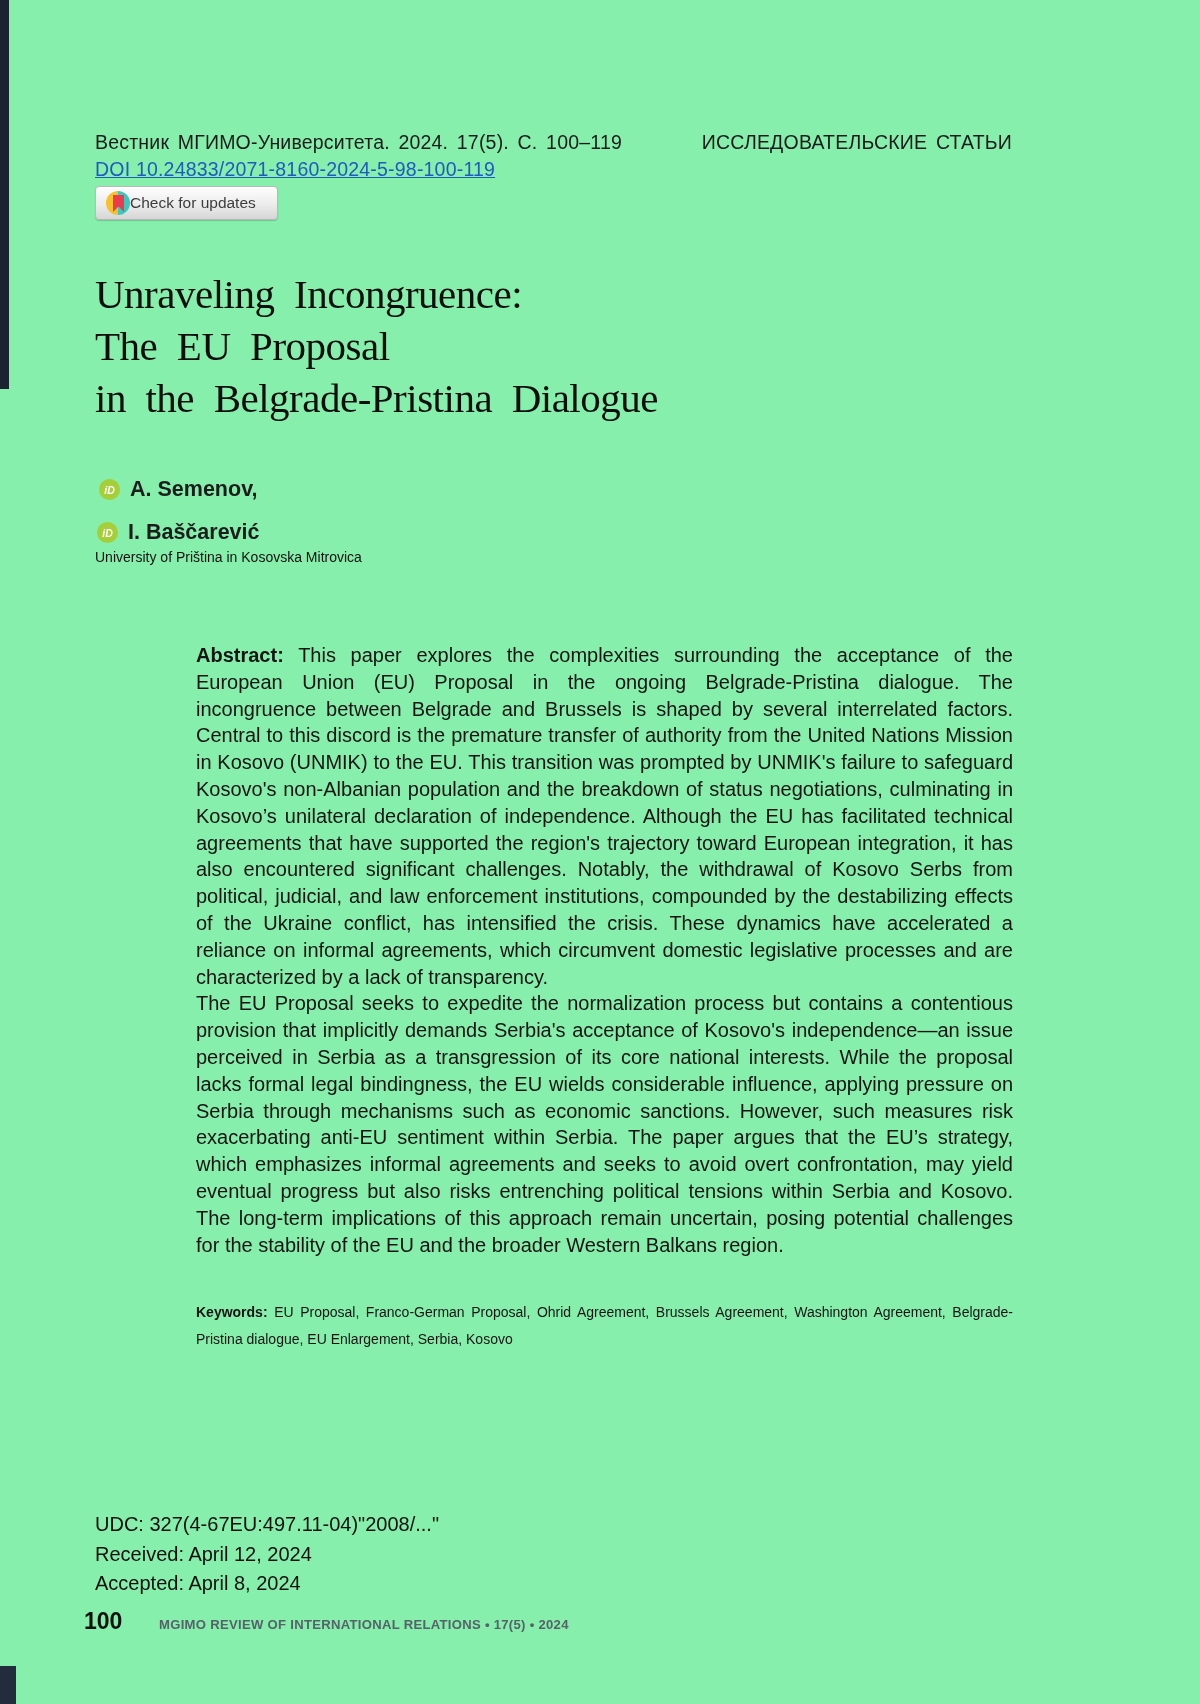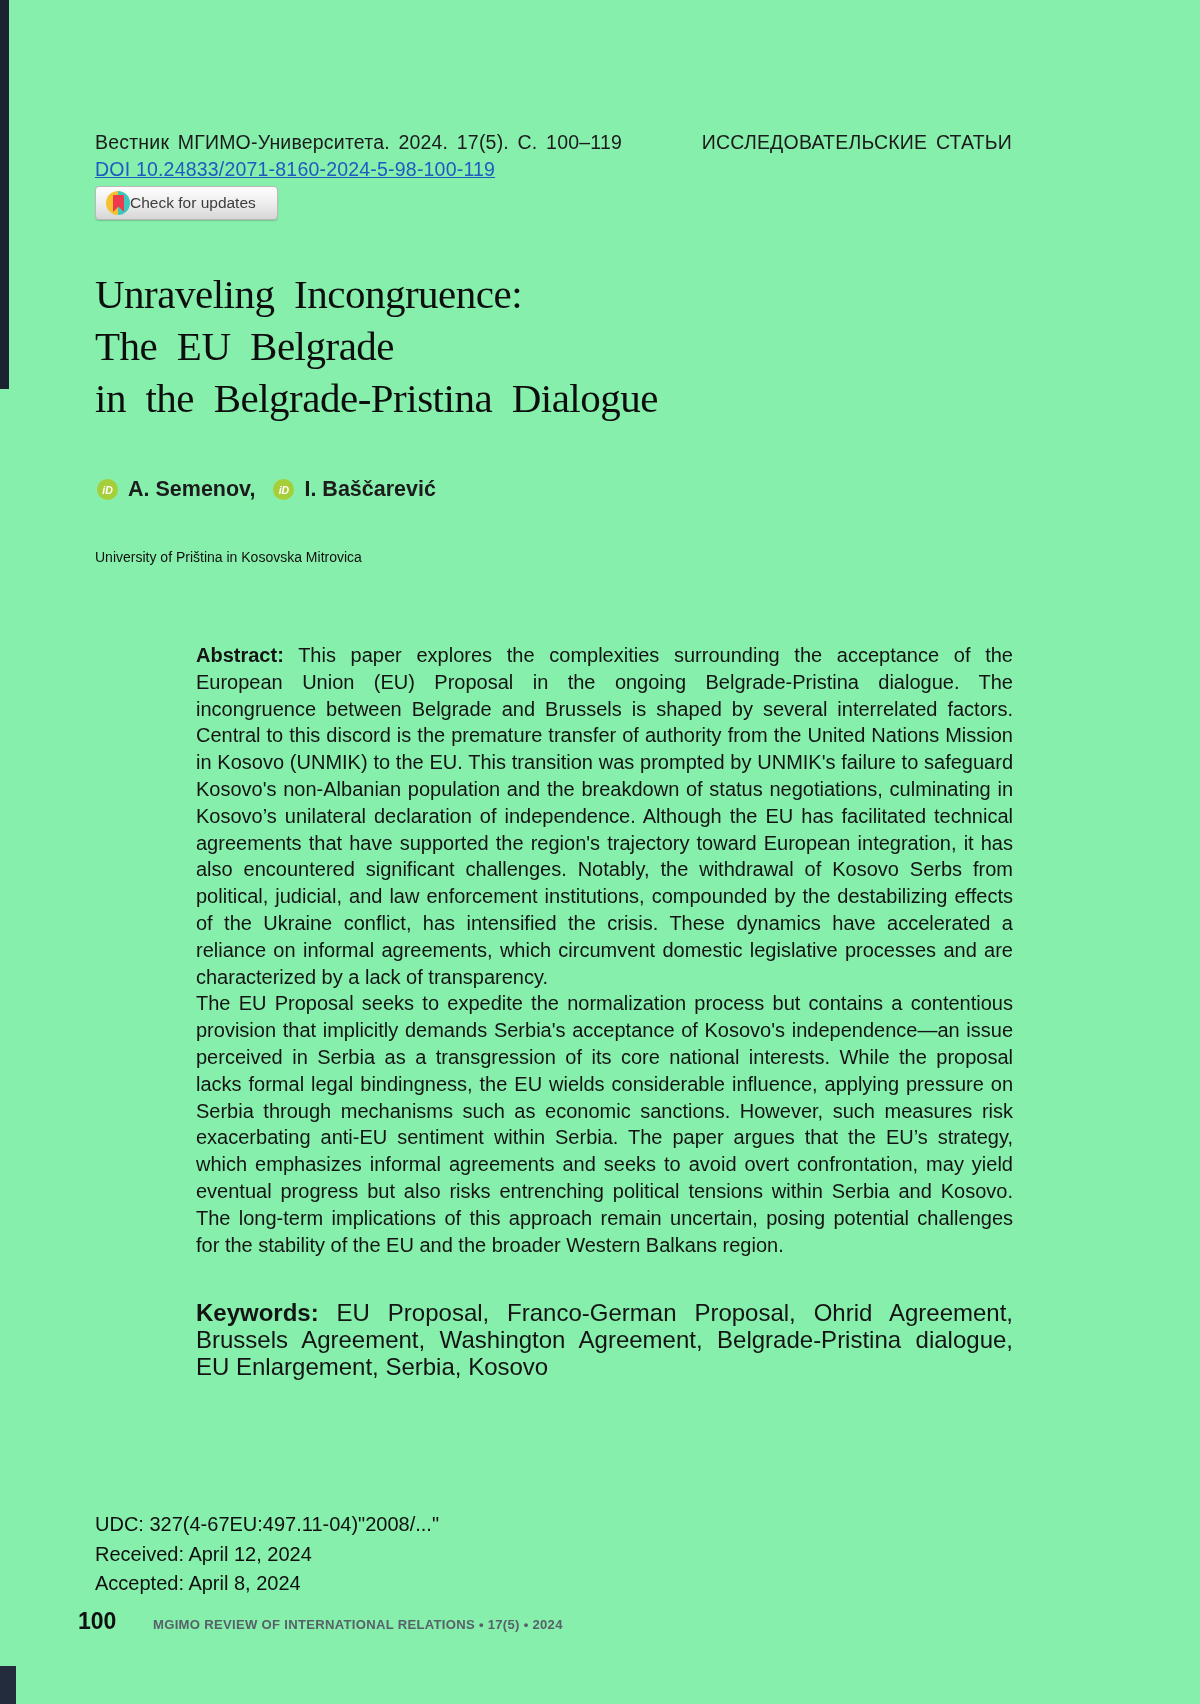--- a/index.html
+++ b/index.html
@@ -25,39 +25,39 @@
              background:linear-gradient(90deg,#f6c12e 50%,#3ec7be 50%);}
   .cm-bookmark{position:absolute;left:7px;top:4px;width:11px;height:17px;background:#ee3a4d;
                clip-path:polygon(0 0,100% 0,100% 100%,50% 68%,0 100%);}
   .cm-label{font-size:15.5px;color:#3c3c3c;}
 
   .title{position:absolute;left:95px;top:268px;width:900px;
          font-family:"Liberation Serif",serif;font-weight:400;font-size:41px;
          line-height:52px;color:#0e0e0e;word-spacing:0.24em;letter-spacing:-0.5px;}
 
   .authors{position:absolute;left:97px;top:477px;display:flex;align-items:center;gap:18px;
-           font-size:21.5px;font-weight:600;color:#1c1c1c;}
+           font-size:21.5px;font-weight:600;color:#1c1c1c;flex-direction:column;}
   .author{display:flex;align-items:center;gap:10px;}
   .orcid{width:21px;height:21px;border-radius:50%;background:#a6ce39;color:#ffffff;
          font-size:10.5px;font-weight:700;font-style:italic;display:flex;
          align-items:center;justify-content:center;cursor:pointer;}
 
   .affiliation{position:absolute;left:95px;top:549px;font-size:14px;color:#101010;}
 
   .abstract{position:absolute;left:196px;top:642px;width:817px;font-size:20px;
             line-height:26.8px;text-align:justify;color:#141414;}
   .abstract p{margin:0;}
   .b{font-weight:700;}
 
-  .keywords{position:absolute;left:196px;top:1299px;width:817px;font-size:24px;
+  .keywords{position:absolute;left:196px;top:1299px;width:817px;font-size:14px;
             line-height:27px;text-align:justify;color:#141414;}
 
   .meta{position:absolute;left:95px;top:1510px;font-size:20px;line-height:29.5px;color:#101010;}
 
-  .footer{position:absolute;left:78px;top:1608px;display:flex;align-items:baseline;gap:37px;}
+  .footer{position:absolute;left:84px;top:1608px;display:flex;align-items:baseline;gap:37px;}
   .page-num{font-size:23px;font-weight:700;color:#111111;}
   .journal-line{font-size:13.5px;font-weight:700;color:#57616a;letter-spacing:0.3px;
                 transform:scaleX(0.97);transform-origin:left;}
 </style>
 </head>
 <body>
 
 <div id="page">
 
   <div class="edge-top"></div>
@@ -72,21 +72,21 @@
 
   <div class="crossmark">
     <span class="cm-circle">
       <span class="cm-bookmark"></span>
     </span>
     <span class="cm-label">Check for updates</span>
   </div>
 
   <div class="title">
     <div>Unraveling Incongruence:</div>
-    <div>The EU Belgrade</div>
+    <div>The EU Proposal</div>
     <div>in the Belgrade-Pristina Dialogue</div>
   </div>
 
   <div class="authors">
     <span class="author">
       <span class="orcid">iD</span>
       <span>A. Semenov,</span>
     </span>
     <span class="author">
       <span class="orcid">iD</span>

